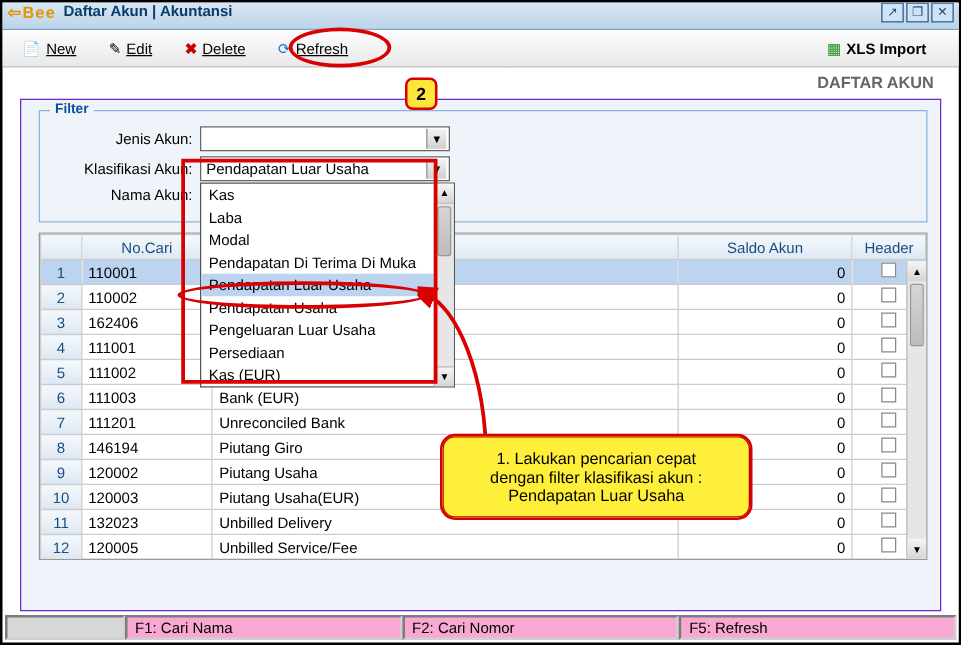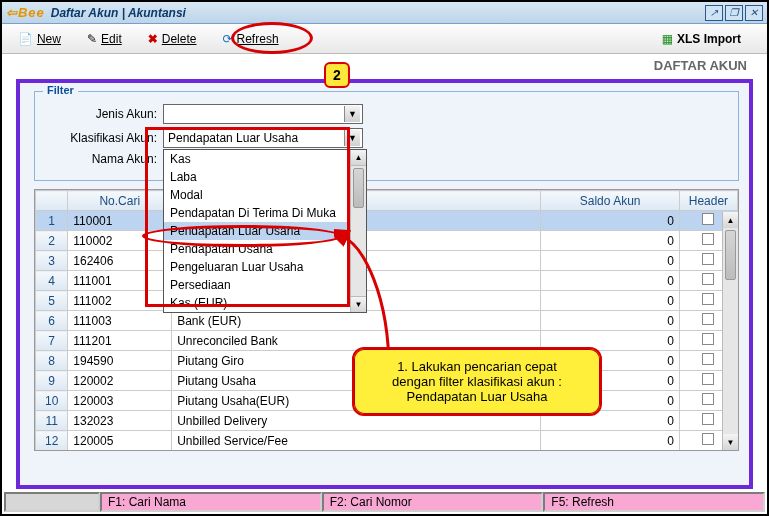--- a/index.html
+++ b/index.html
@@ -1,36 +1,36 @@
 <!DOCTYPE html>
 <html><head>
 <meta charset="utf-8">
 <style>
   * { box-sizing: border-box; font-family: Arial, sans-serif; }
   body { margin: 0; background: #fff; width: 769px; height: 516px; border: 2px solid #000; position: relative; overflow: hidden; }
 
   
-  .titlebar { height: 22px; background: linear-gradient(#d8e6f2,#bcd4ea); display: flex; align-items: center; padding: 0 4px; font-size: 12px; color: #0a3b6c; border-bottom: 1px solid #7a9ec8; font-style: italic; }
+  .titlebar { height: 22px; background: linear-gradient(#d8e6f2,#bcd4ea); display: flex; padding: 0 4px; font-size: 12px; color: #0a3b6c; border-bottom: 1px solid #7a9ec8; }
   .titlebar .logo { font-weight: bold; color: #e59400; letter-spacing: 1px; margin-right: 6px; font-size: 13px; }
   .titlebar .logo .arrow { color: #e59400; font-weight: bold; }
   .titlebar .title { font-weight: bold; }
   .titlebar .spacer { flex: 1; }
   .winbtn { width: 18px; height: 16px; margin-left: 2px; border: 1px solid #2a5a8a; background: #cfe3f4; font-size: 10px; display:flex; align-items:center; justify-content:center; color:#1a4d80; cursor:pointer; }
 
   
   .toolbar { height: 30px; background: linear-gradient(#fdfdfd,#e8e8e8); border-bottom: 1px solid #bbb; display: flex; align-items: center; padding: 0 8px; font-size: 12px; }
   .tbtn { display: flex; align-items: center; gap: 4px; padding: 3px 8px; margin-right: 10px; cursor: pointer; }
   .tbtn .u { text-decoration: underline; }
   .toolbar .spacer { flex: 1; }
 
   
   .pagelabel { text-align: right; font-size: 13px; font-weight: bold; color: #666; padding: 4px 20px 0 0; }
 
   
-  .panel { margin: 6px 14px 0 14px; border: 4px solid #6d28d9; background: #eef4fa; position: relative; height: 410px; }
+  .panel { margin: 6px 14px 0 14px; border: 1px solid #6d28d9; background: #eef4fa; position: relative; height: 410px; }
 
   
   .filterbox { border: 1px solid #8fb4d9; margin: 8px 10px 8px 14px; padding: 8px 12px 10px 12px; font-size: 12px; position: relative; background: #eef4fa; }
   .filterbox .legend { position: absolute; top: -8px; left: 8px; background: #eef4fa; padding: 0 4px; color: #0a4f9c; font-weight: bold; font-size: 11px; }
   .frow { display: flex; align-items: center; margin: 4px 0; }
   .flabel { width: 110px; text-align: right; margin-right: 6px; color: #000; }
   .fselect { width: 200px; height: 20px; border: 1px solid #666; background: #fff; display:flex; align-items:center; justify-content:flex-end; padding: 0 2px 0 4px; font-size:12px; position: relative; }
   .fselect .val { flex:1; text-align:left; }
   .carrot { width: 16px; height: 16px; background: linear-gradient(#f3f3f3,#cfcfcf); border-left: 1px solid #888; display:flex; align-items:center; justify-content:center; font-size:9px; }
 
@@ -209,21 +209,21 @@
           </tr>
           <tr>
             <td class="rownum">7</td>
             <td>111201</td>
             <td>Unreconciled Bank</td>
             <td class="r">0</td>
             <td class="c"><span class="chk"></span></td>
           </tr>
           <tr>
             <td class="rownum">8</td>
-            <td>194590</td>
+            <td>146194</td>
             <td>Piutang Giro</td>
             <td class="r">0</td>
             <td class="c"><span class="chk"></span></td>
           </tr>
           <tr>
             <td class="rownum">9</td>
             <td>120002</td>
             <td>Piutang Usaha</td>
             <td class="r">0</td>
             <td class="c"><span class="chk"></span></td>

